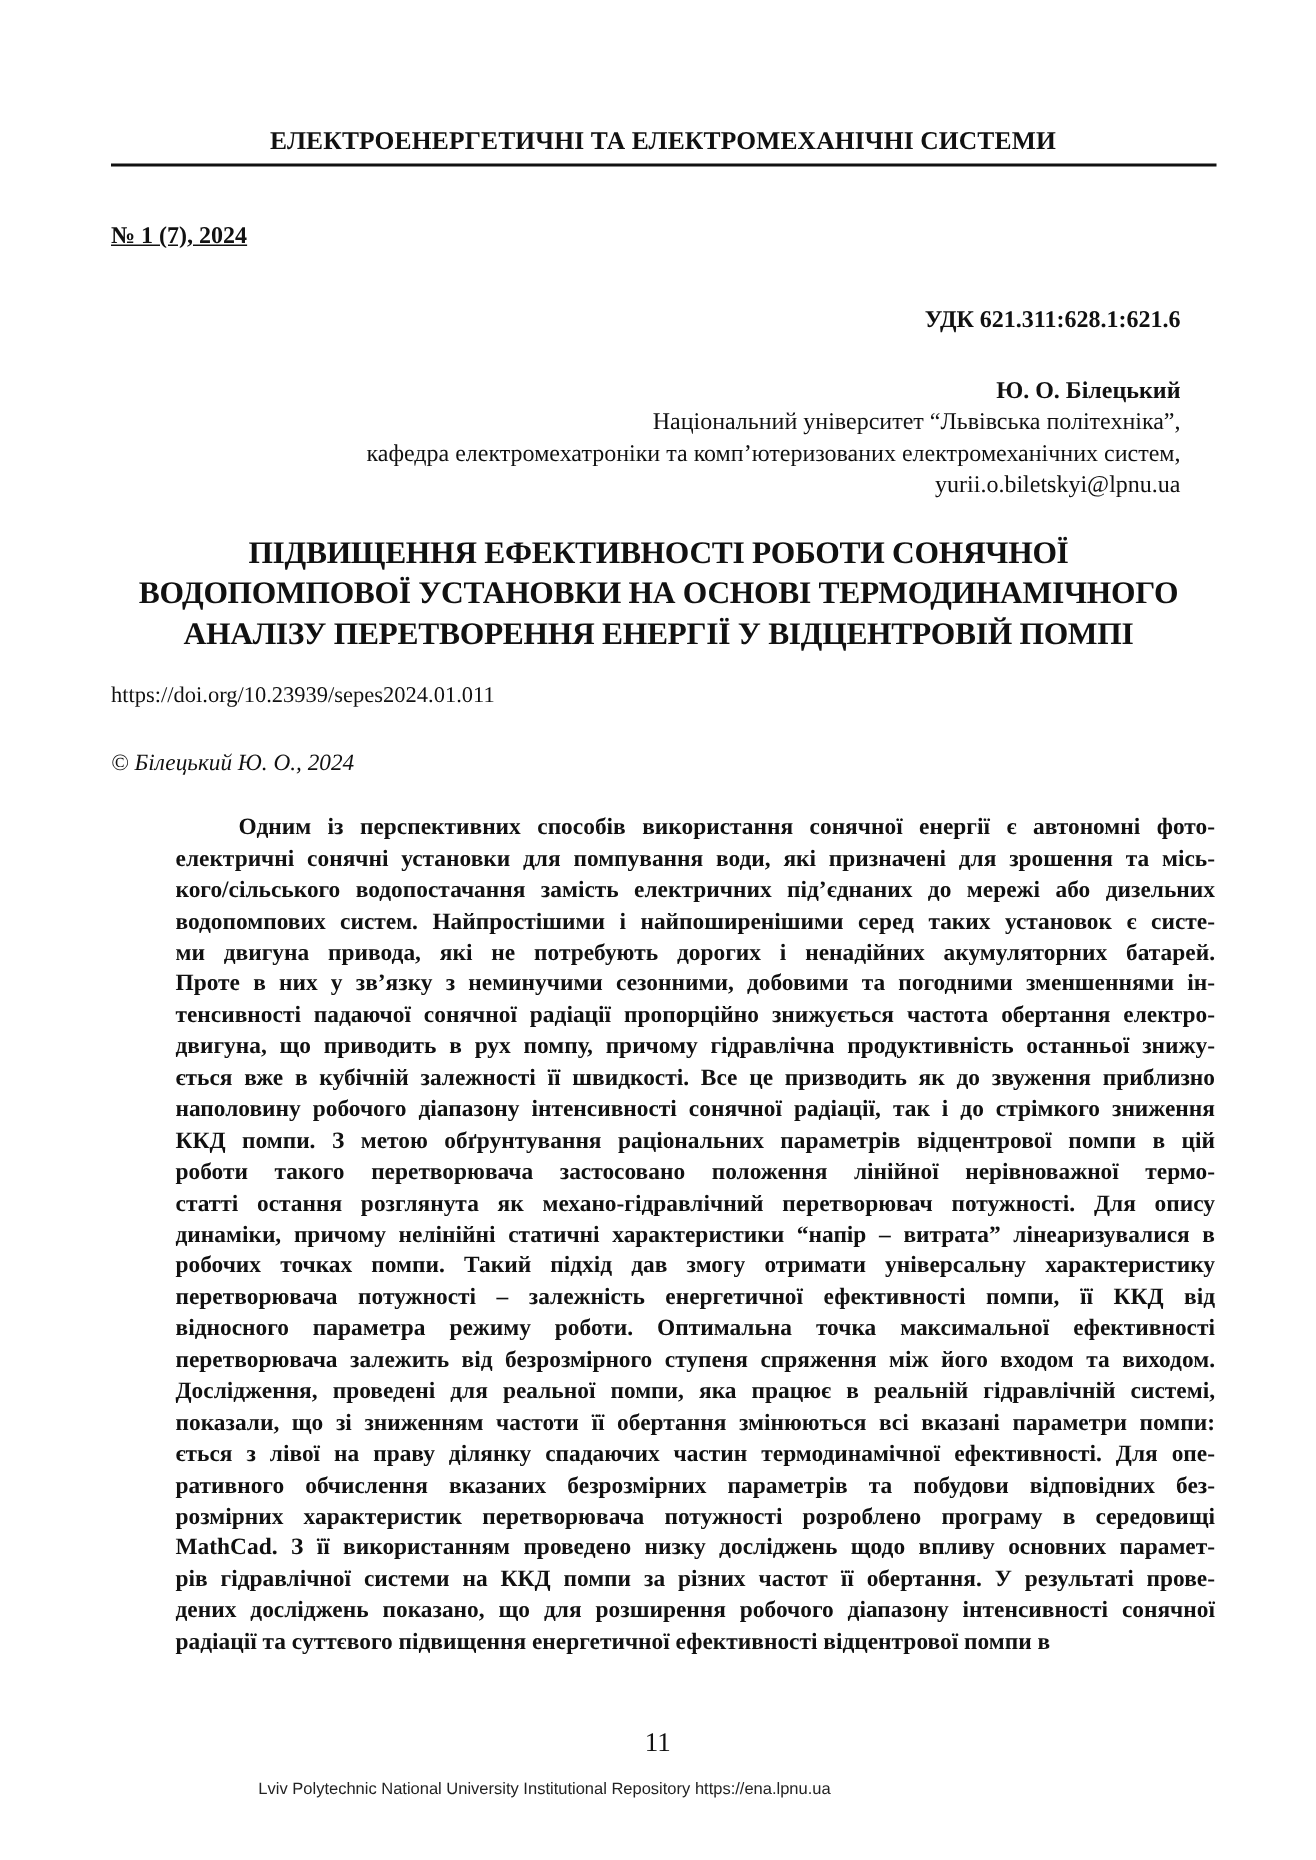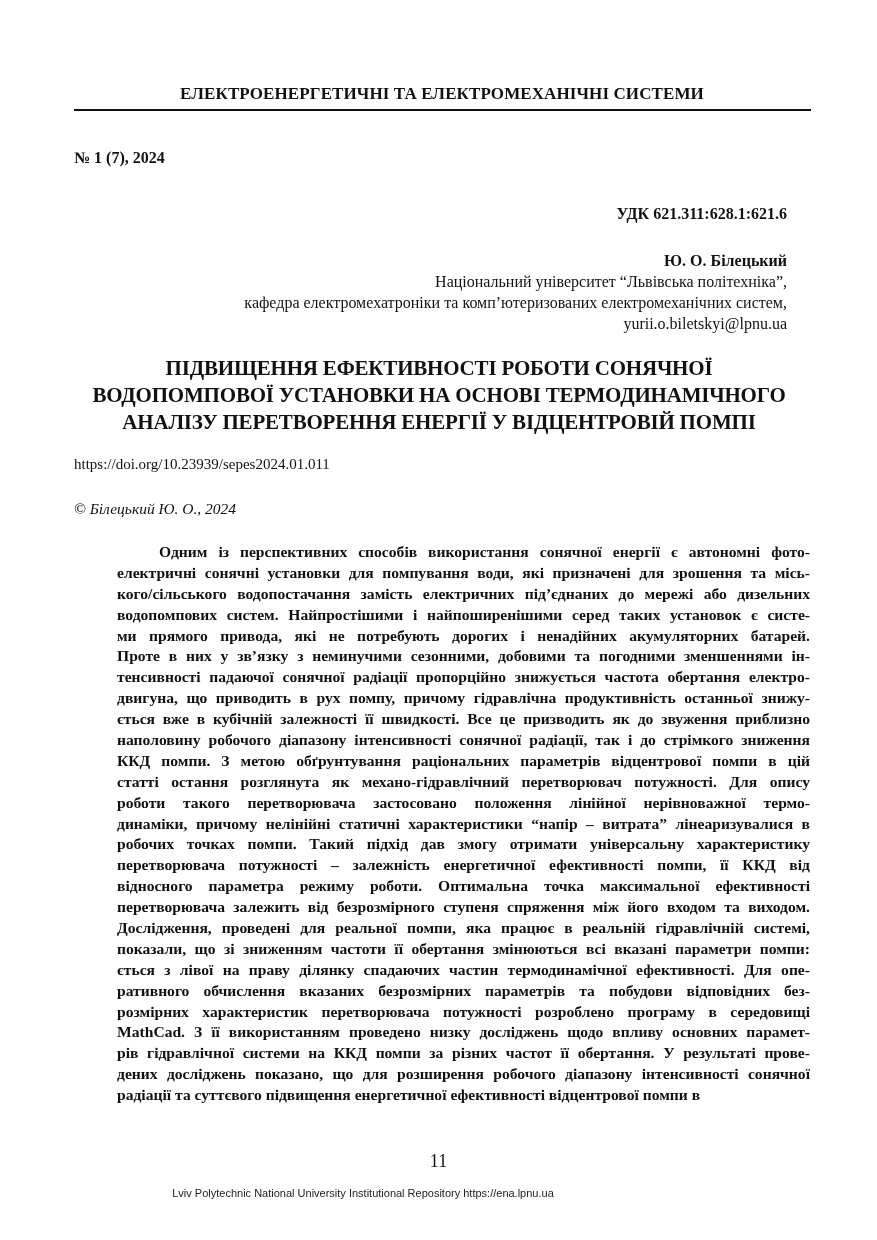--- a/index.html
+++ b/index.html
@@ -2,21 +2,21 @@
 <html><head>
 <meta charset="utf-8">
 <style>
   html, body { margin: 0; padding: 0; background: #ffffff; }
   body { width: 877px; height: 1240px; position: relative; overflow: hidden;
          font-family: "Liberation Serif", "DejaVu Serif", serif; color: #111; }
   .journal-header { position: absolute; left: 74px; top: 84px; width: 736px; text-align: center;
          font-weight: bold; font-size: 17px; letter-spacing: 0.1px; }
   .header-rule { position: absolute; left: 74px; top: 109px; width: 737px; height: 0;
          border-top: 2px solid #111; }
-  .issue { position: absolute; left: 74px; top: 149px; font-weight: bold; font-size: 16px; }
+  .issue { position: absolute; left: 74px; top: 149px; font-weight: bold; font-size: 16px; text-decoration: underline; }
   .udc { position: absolute; right: 90px; top: 205px; font-weight: bold; font-size: 16px; text-align: right; }
   .author-block { position: absolute; right: 90px; top: 250px; text-align: right; font-size: 16px; line-height: 21px; }
   .author-name { font-weight: bold; }
   .title { position: absolute; left: 60px; top: 355px; width: 758px; text-align: center;
          font-weight: bold; font-size: 21px; line-height: 27px; letter-spacing: -0.2px; }
   .doi { position: absolute; left: 74px; top: 456px; font-size: 15px; }
   .copyright { position: absolute; left: 74px; top: 500px; font-size: 15.5px; font-style: italic; }
   .abstract { position: absolute; left: 117px; top: 542px; width: 693px; font-weight: bold;
          font-size: 15.6px; line-height: 20.9px; }
   .abstract .line { display: block; text-align: justify; text-align-last: justify; white-space: nowrap; height: 20.9px; overflow: visible; }
@@ -49,29 +49,29 @@
 </div>
 
 <div class="doi">https://doi.org/10.23939/sepes2024.01.011</div>
 <div class="copyright">© Білецький Ю. О., 2024</div>
 
 <div class="abstract" id="abstract">
     <span class="line first">Одним із перспективних способів використання сонячної енергії є автономні фото-</span>
     <span class="line">електричні сонячні установки для помпування води, які призначені для зрошення та місь-</span>
     <span class="line">кого/сільського водопостачання замість електричних під’єднаних до мережі або дизельних</span>
     <span class="line">водопомпових систем. Найпростішими і найпоширенішими серед таких установок є систе-</span>
-    <span class="line">ми прямого привода, які не потребують дорогих і ненадійних акумуляторних батарей.</span>
+    <span class="line">ми двигуна привода, які не потребують дорогих і ненадійних акумуляторних батарей.</span>
     <span class="line">Проте в них у зв’язку з неминучими сезонними, добовими та погодними зменшеннями ін-</span>
     <span class="line">тенсивності падаючої сонячної радіації пропорційно знижується частота обертання електро-</span>
     <span class="line">двигуна, що приводить в рух помпу, причому гідравлічна продуктивність останньої знижу-</span>
     <span class="line">ється вже в кубічній залежності її швидкості. Все це призводить як до звуження приблизно</span>
     <span class="line">наполовину робочого діапазону інтенсивності сонячної радіації, так і до стрімкого зниження</span>
     <span class="line">ККД помпи. З метою обґрунтування раціональних параметрів відцентрової помпи в цій</span>
+    <span class="line">роботи такого перетворювача застосовано положення лінійної нерівноважної термо-</span>
     <span class="line">статті остання розглянута як механо-гідравлічний перетворювач потужності. Для опису</span>
-    <span class="line">роботи такого перетворювача застосовано положення лінійної нерівноважної термо-</span>
     <span class="line">динаміки, причому нелінійні статичні характеристики “напір – витрата” лінеаризувалися в</span>
     <span class="line">робочих точках помпи. Такий підхід дав змогу отримати універсальну характеристику</span>
     <span class="line">перетворювача потужності – залежність енергетичної ефективності помпи, її ККД від</span>
     <span class="line">відносного параметра режиму роботи. Оптимальна точка максимальної ефективності</span>
     <span class="line">перетворювача залежить від безрозмірного ступеня спряження між його входом та виходом.</span>
     <span class="line">Дослідження, проведені для реальної помпи, яка працює в реальній гідравлічній системі,</span>
     <span class="line">показали, що зі зниженням частоти її обертання змінюються всі вказані параметри помпи:</span>
     <span class="line">ється з лівої на праву ділянку спадаючих частин термодинамічної ефективності. Для опе-</span>
     <span class="line">ративного обчислення вказаних безрозмірних параметрів та побудови відповідних без-</span>
     <span class="line">розмірних характеристик перетворювача потужності розроблено програму в середовищі</span>

